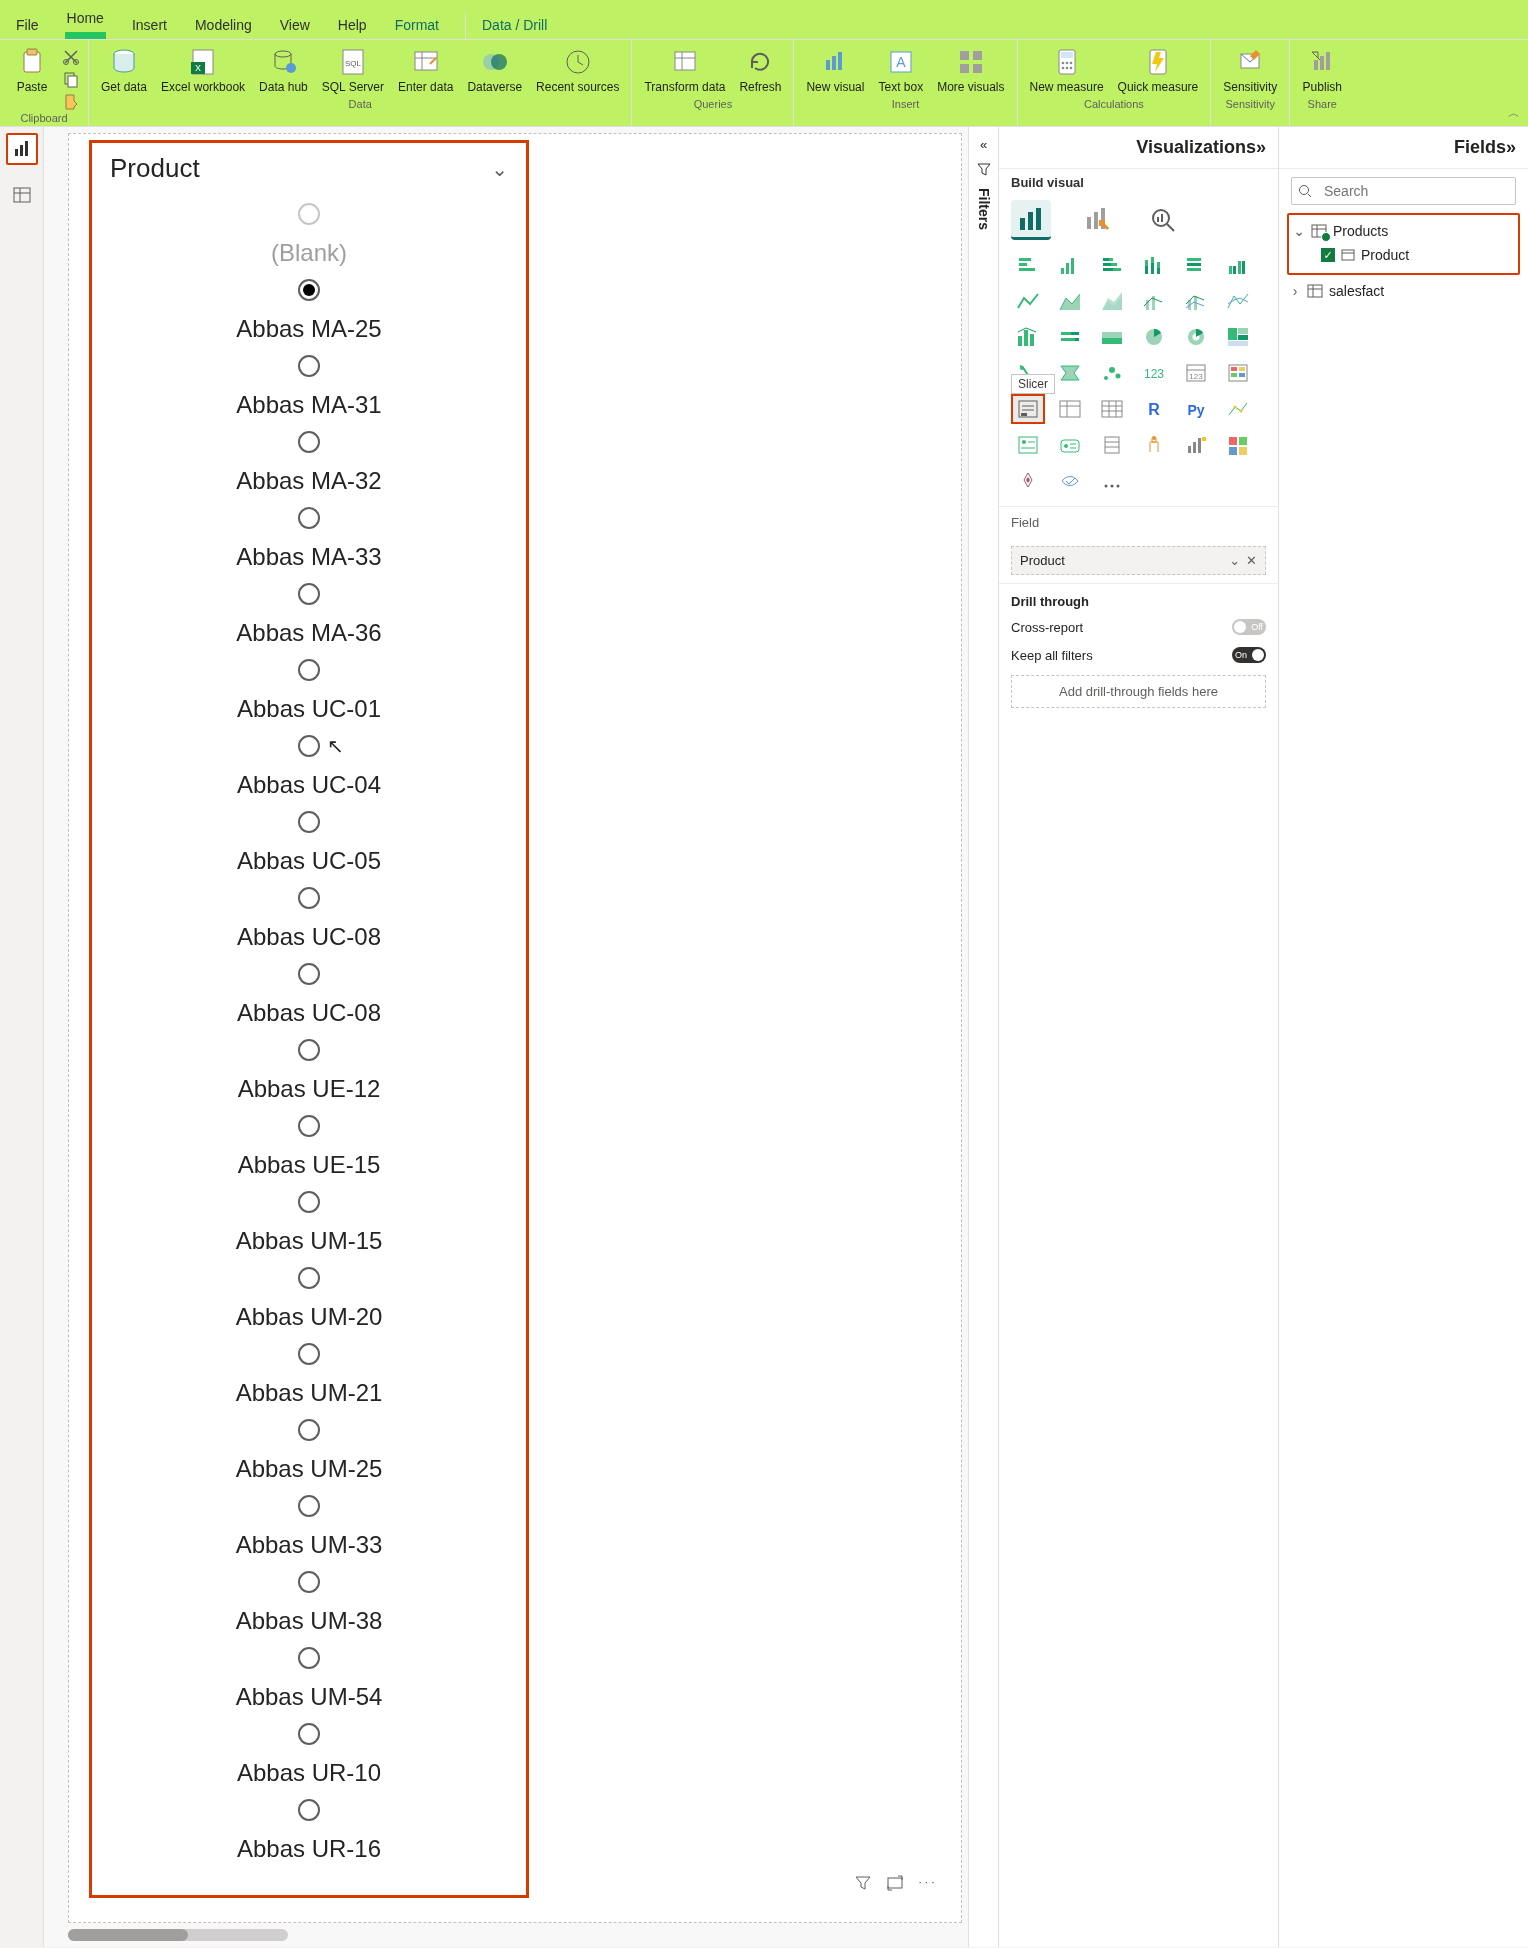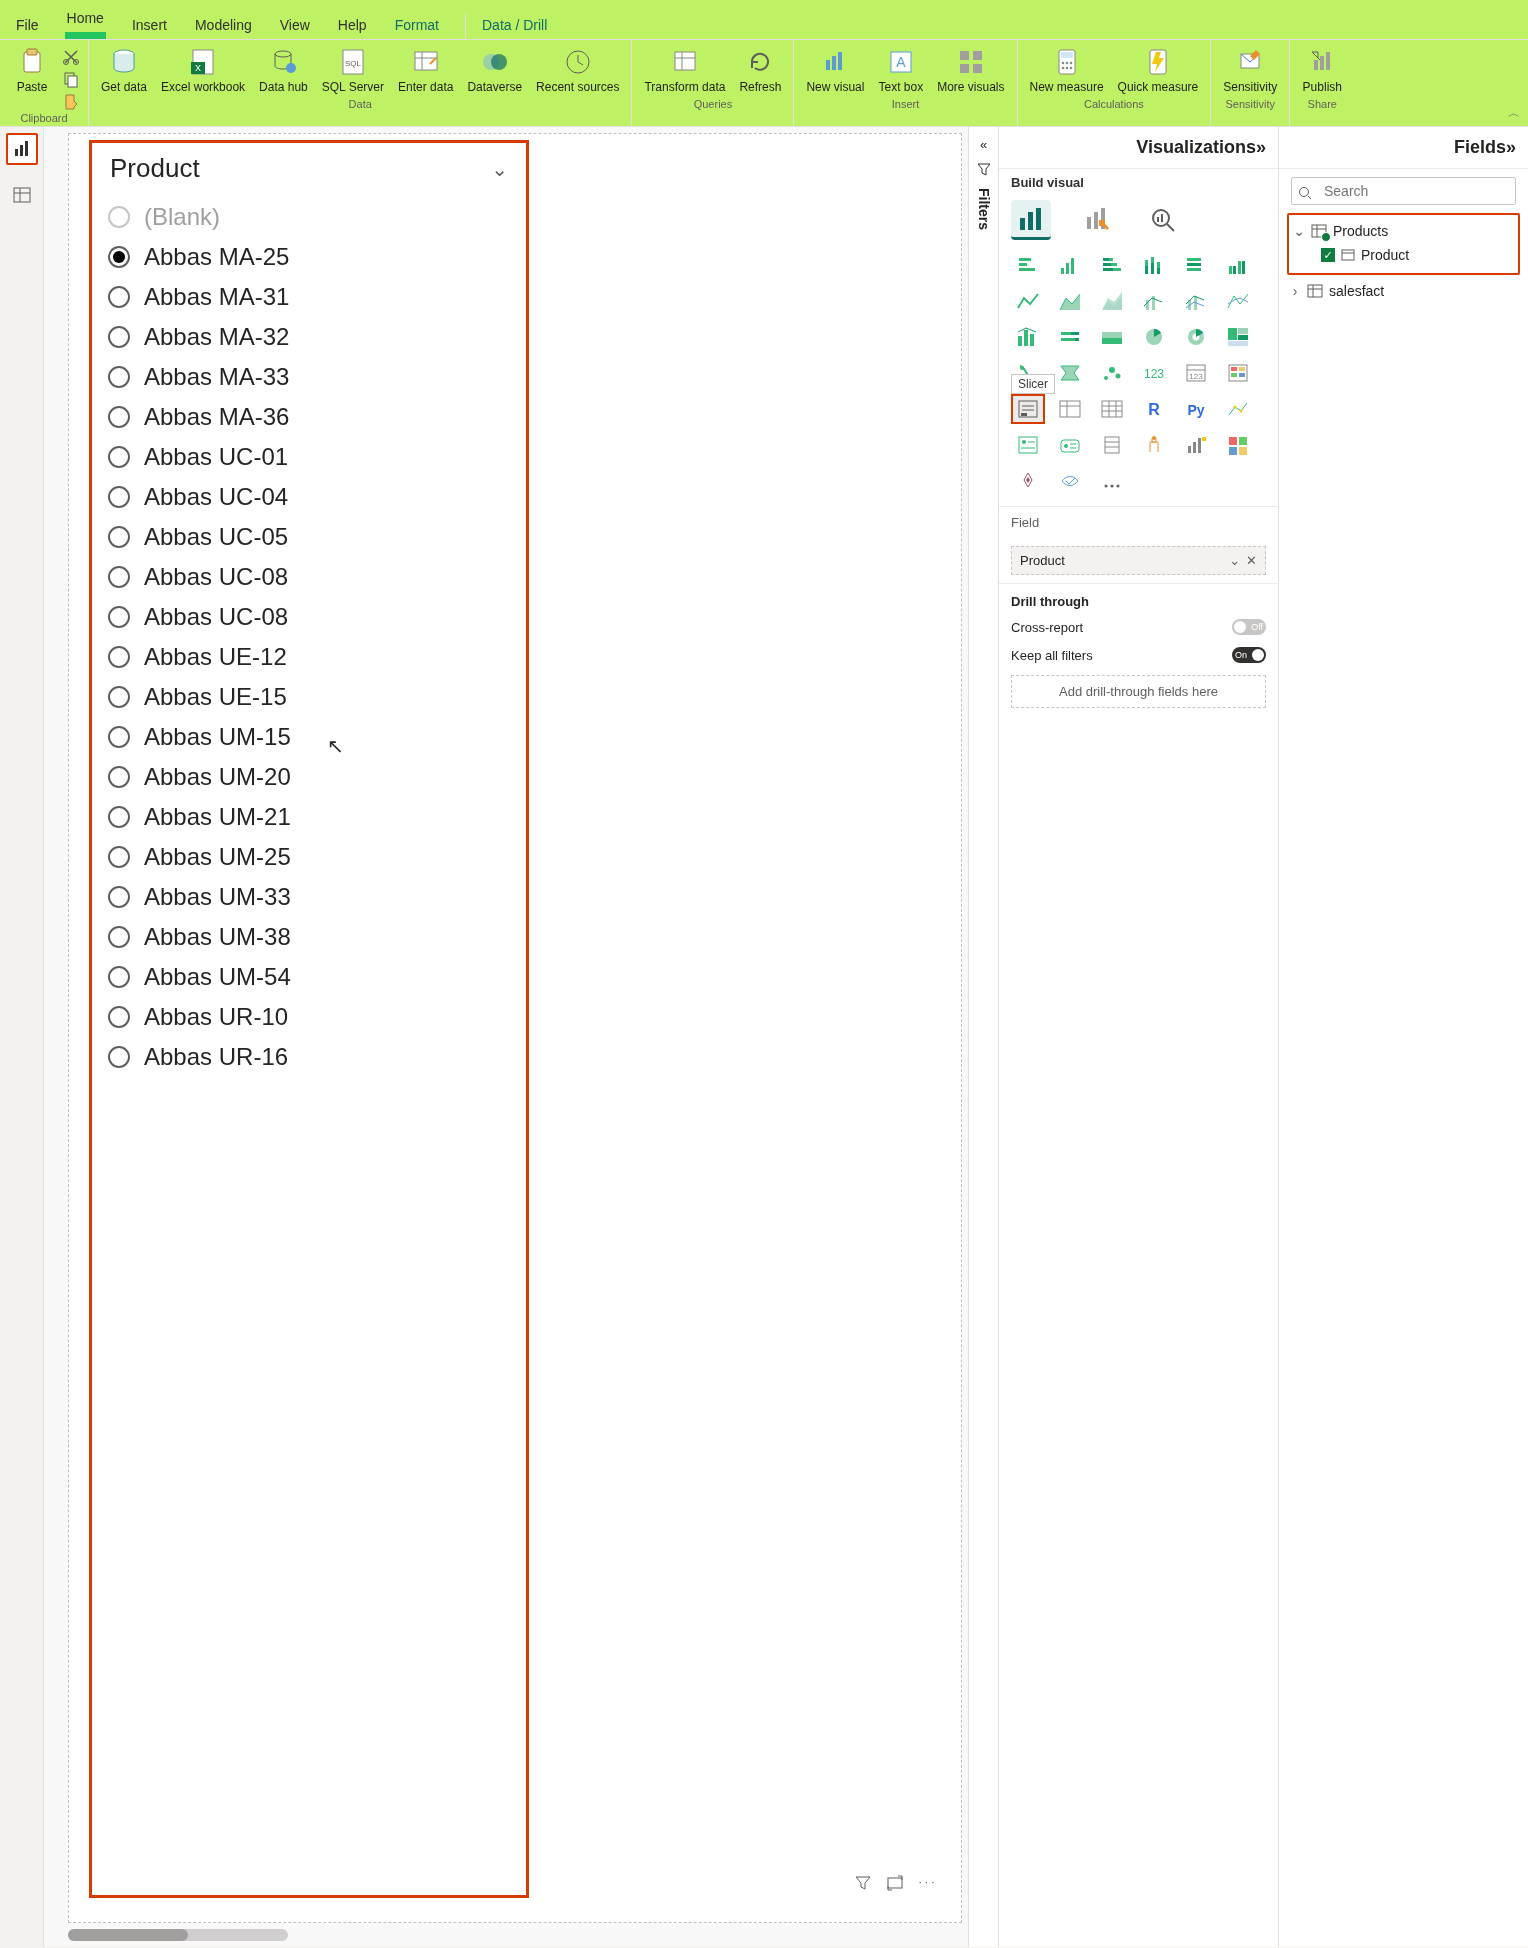--- a/index.html
+++ b/index.html
@@ -68,21 +68,21 @@
     border:3px solid #d83b01; background:#fff;
     display:flex; flex-direction:column;
   }
   .slicer-header {
     display:flex; align-items:center; justify-content:space-between;
     padding: 10px 18px 6px 18px; font-size:26px; font-weight:400;
     border-bottom:1px solid transparent;
   }
   .slicer-header .chev { font-size:20px; color:#605e5c; cursor:pointer; }
   .slicer-list { flex:1; overflow-y:auto; padding: 6px 12px 12px 12px; }
-  .slicer-item { display:flex; align-items:center; gap:14px; padding:6px 4px; font-size:24px; cursor:pointer; }
+  .slicer-item { display:flex; align-items:center; gap:14px; padding:6px 4px; font-size:24px; cursor:pointer;flex-direction:column; }
   .slicer-item.disabled { color:#a19f9d; }
   .radio {
     width:22px; height:22px; border:2px solid #605e5c; border-radius:50%;
     display:flex; align-items:center; justify-content:center; flex-shrink:0;
   }
   .radio.disabled { border-color:#c8c6c4; }
   .radio .dot { width:12px; height:12px; border-radius:50%; background:#000; }
   .slicer-list::-webkit-scrollbar{width:12px;}
   .slicer-list::-webkit-scrollbar-thumb{background:#c8c6c4;}
   .cursor-hand{ position:absolute; left:258px; top:600px; font-size:20px; pointer-events:none;}
@@ -134,21 +134,21 @@
   .toggle { width:34px; height:16px; border-radius:8px; background:#c8c6c4; position:relative; font-size:9px; color:#fff; display:flex; align-items:center; padding:0 3px; justify-content:flex-end;}
   .toggle.on{ background:#323130; justify-content:flex-start;}
   .toggle .knob{ width:12px; height:12px; border-radius:50%; background:#fff; position:absolute; top:2px;}
   .toggle.off .knob{ left:2px;}
   .toggle.on  .knob{ right:2px;}
   .drill-drop{ border:1px dashed #c8c6c4; padding:8px; text-align:center; color:#605e5c; margin-top:6px;}
 
   
   .search-box{
     margin:8px 12px; border:1px solid #c8c6c4; border-radius:2px;
-    display:flex; align-items:flex-end; padding:4px 6px; gap:10px; color:#605e5c;
+    display:flex; align-items:center; padding:4px 6px; gap:10px; color:#605e5c;
   }
   .search-box input{ border:none; outline:none; flex:1; font-size:14px;}
   .fields-tree{ padding: 0 8px;}
   .tree-table{
     border:2px solid #d83b01; border-radius:2px; padding:4px 2px 6px 2px; margin-bottom:4px;
   }
   .tree-row{ display:flex; align-items:center; gap:6px; padding:4px 2px; font-size:14px; cursor:pointer;}
   .tree-row .caret{ width:12px; text-align:center; color:#605e5c;}
   .tree-row.child{ padding-left:30px;}
   .chk{ width:14px; height:14px; border:1px solid #605e5c; display:inline-flex; align-items:center; justify-content:center; font-size:11px; color:#fff;}

